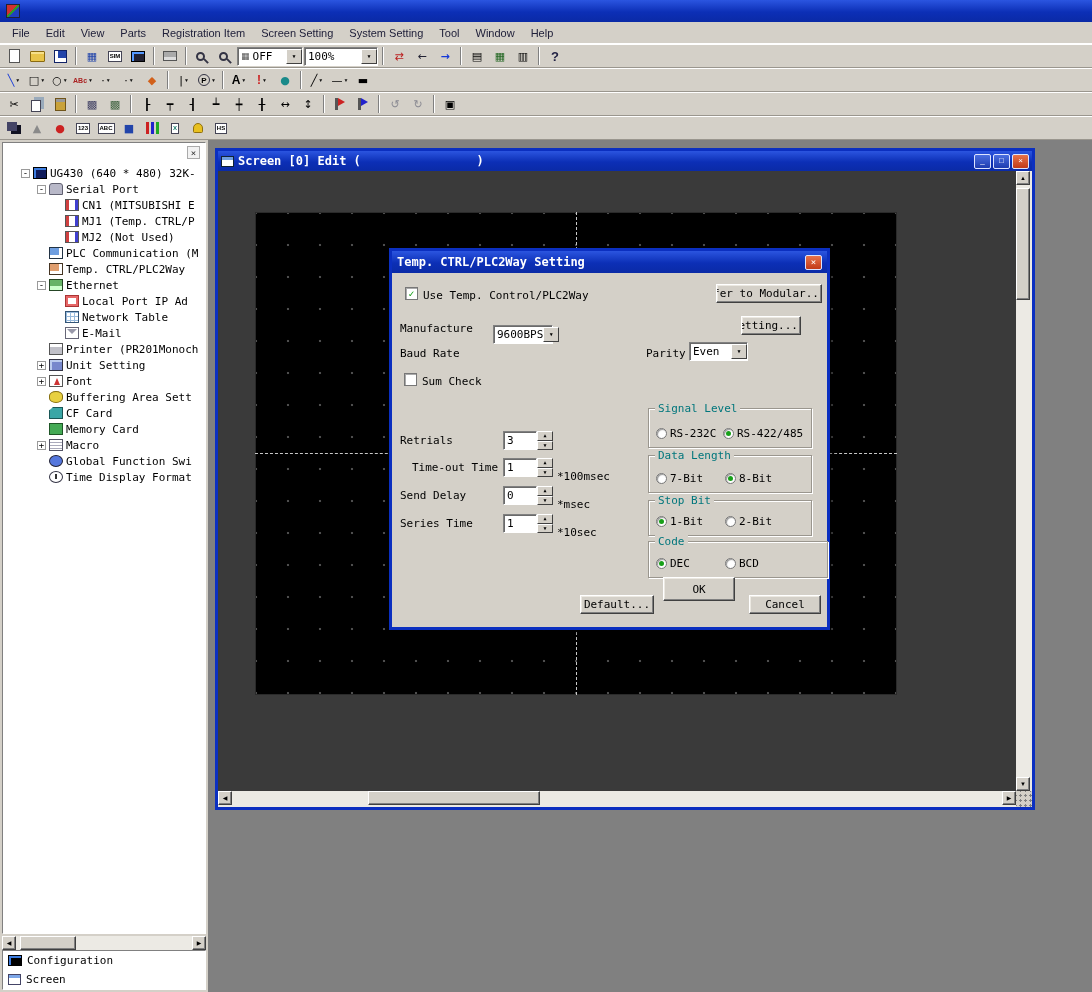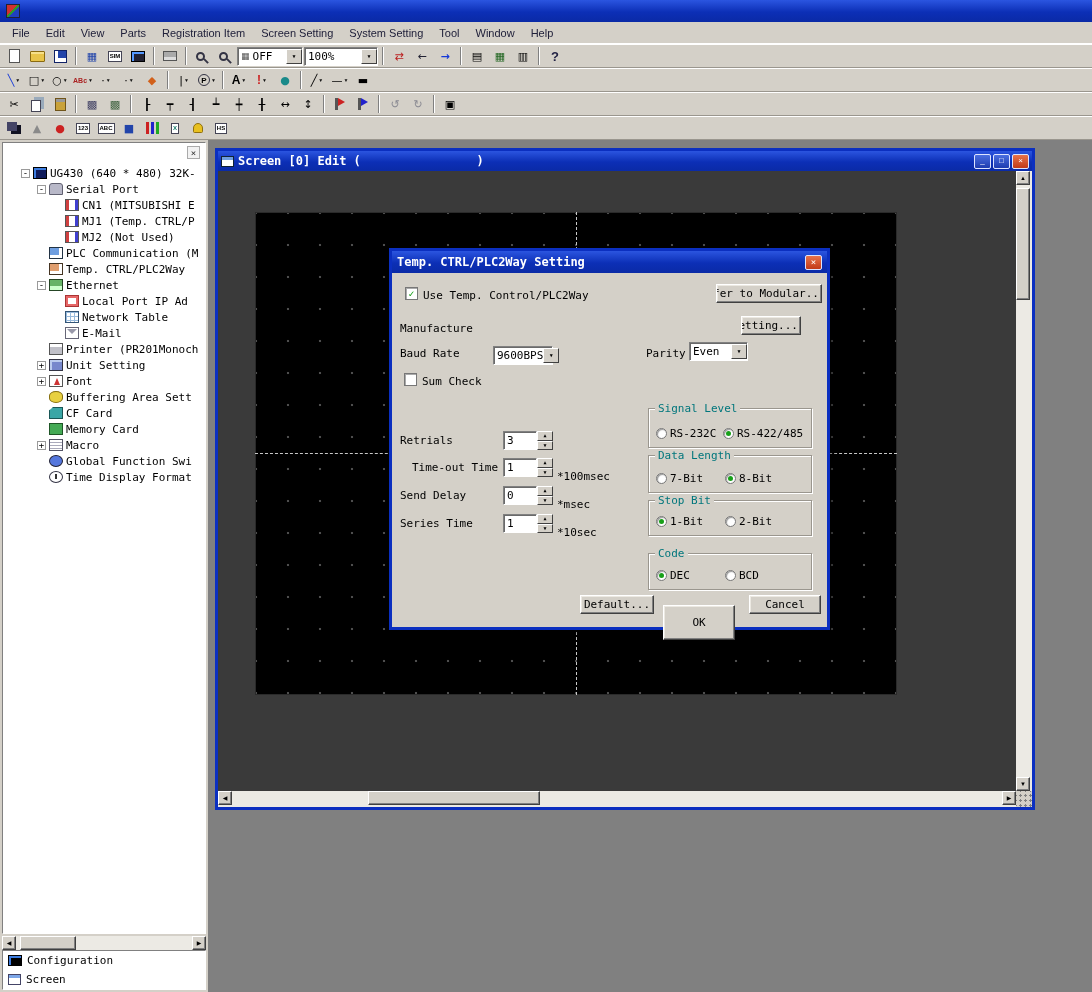--- a/index.html
+++ b/index.html
@@ -578,21 +578,21 @@
         <div class="btn clipL" style="left:324px;top:11px;width:106px;height:19px">
             <span>Refer to Modular..</span>
           </div>
 
         <span class="dlab" style="left:8px;top:49px">Manufacture</span>
         <div class="btn clipL" style="left:349px;top:43px;width:60px;height:19px">
             <span>Setting...</span>
           </div>
 
         <span class="dlab" style="left:8px;top:74px">Baud Rate</span>
-        <div class="dcombo" style="left:101px;top:73px;width:60px">
+        <div class="dcombo" style="left:101px;top:52px;width:60px">
           <span>9600BPS</span>
           <span class="cbtn">
               <i>▼</i>
             </span>
         </div>
         <span class="dlab" style="left:254px;top:74px">Parity</span>
         <div class="dcombo" style="left:297px;top:69px;width:59px">
           <span>Even</span>
           <span class="cbtn">
               <i>▼</i>
@@ -686,36 +686,36 @@
           <span class="opt" style="left:7px">
               <span class="radio sel"></span>
               <span class="olab">1-Bit</span>
             </span>
           <span class="opt" style="left:76px">
               <span class="radio"></span>
               <span class="olab">2-Bit</span>
             </span>
         </div>
 
-        <div class="grp" style="left:256px;top:280px;width:164px;height:37px">
+        <div class="grp" style="left:256px;top:268px;width:180px;height:37px">
           <span class="glab">Code</span>
           <span class="opt" style="left:7px">
               <span class="radio sel"></span>
               <span class="olab">DEC</span>
             </span>
           <span class="opt" style="left:76px">
               <span class="radio"></span>
               <span class="olab">BCD</span>
             </span>
         </div>
 
         <div class="btn" style="left:188px;top:322px;width:74px;height:19px">
             <span>Default...</span>
           </div>
-        <div class="btn" style="left:271px;top:332px;width:72px;height:35px">
+        <div class="btn" style="left:271px;top:304px;width:72px;height:24px">
             <span>OK</span>
           </div>
         <div class="btn" style="left:357px;top:322px;width:72px;height:19px">
             <span>Cancel</span>
           </div>
       </div>
     </div>
 
   </div>
 </div>

